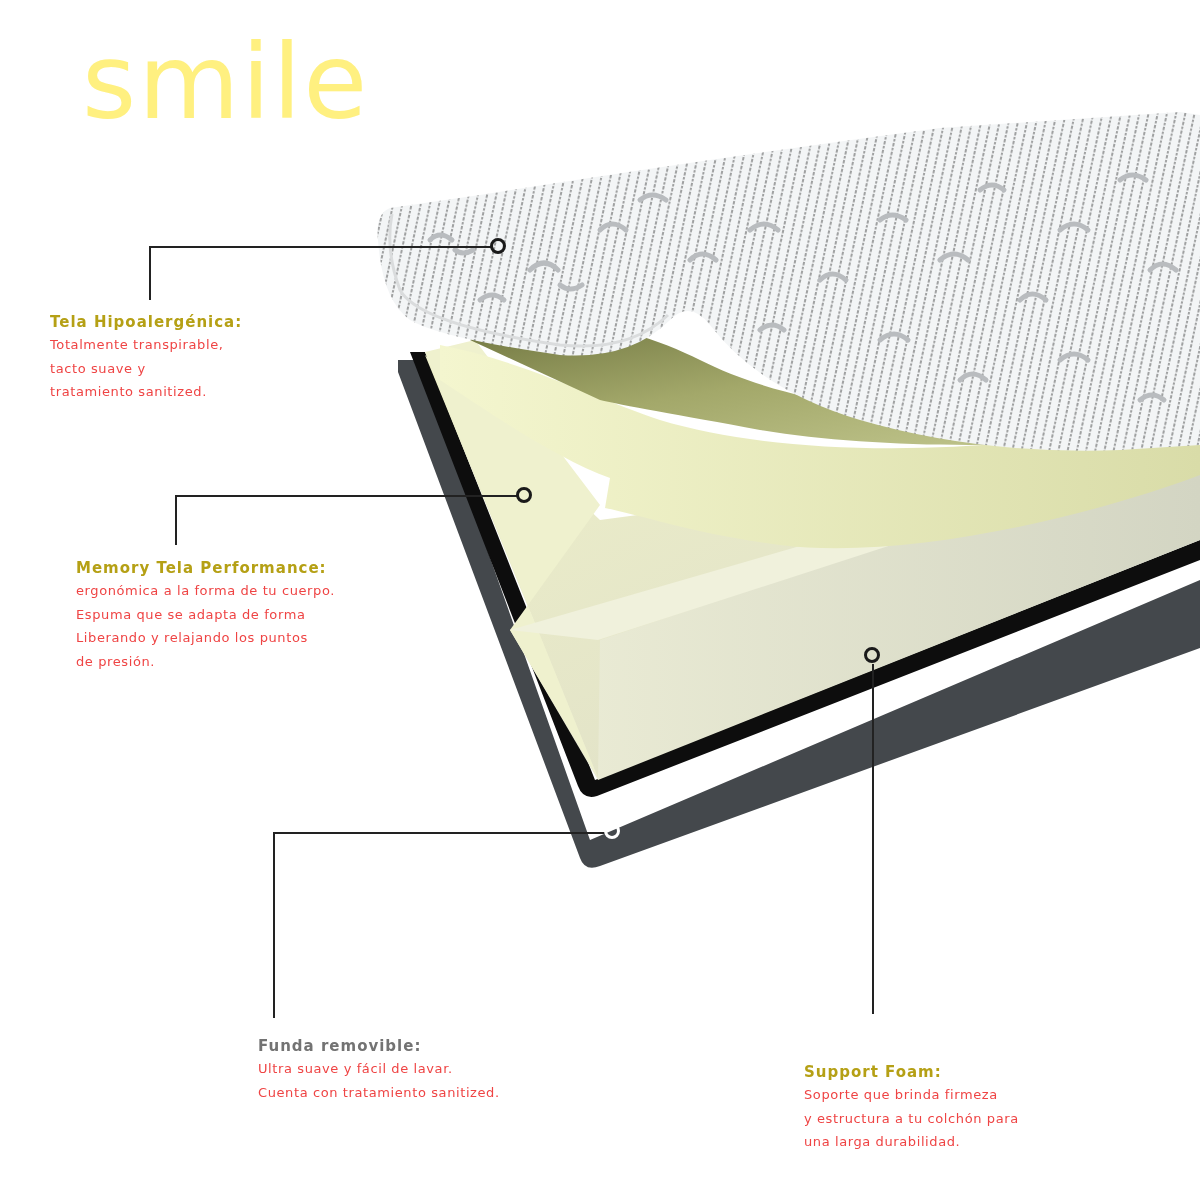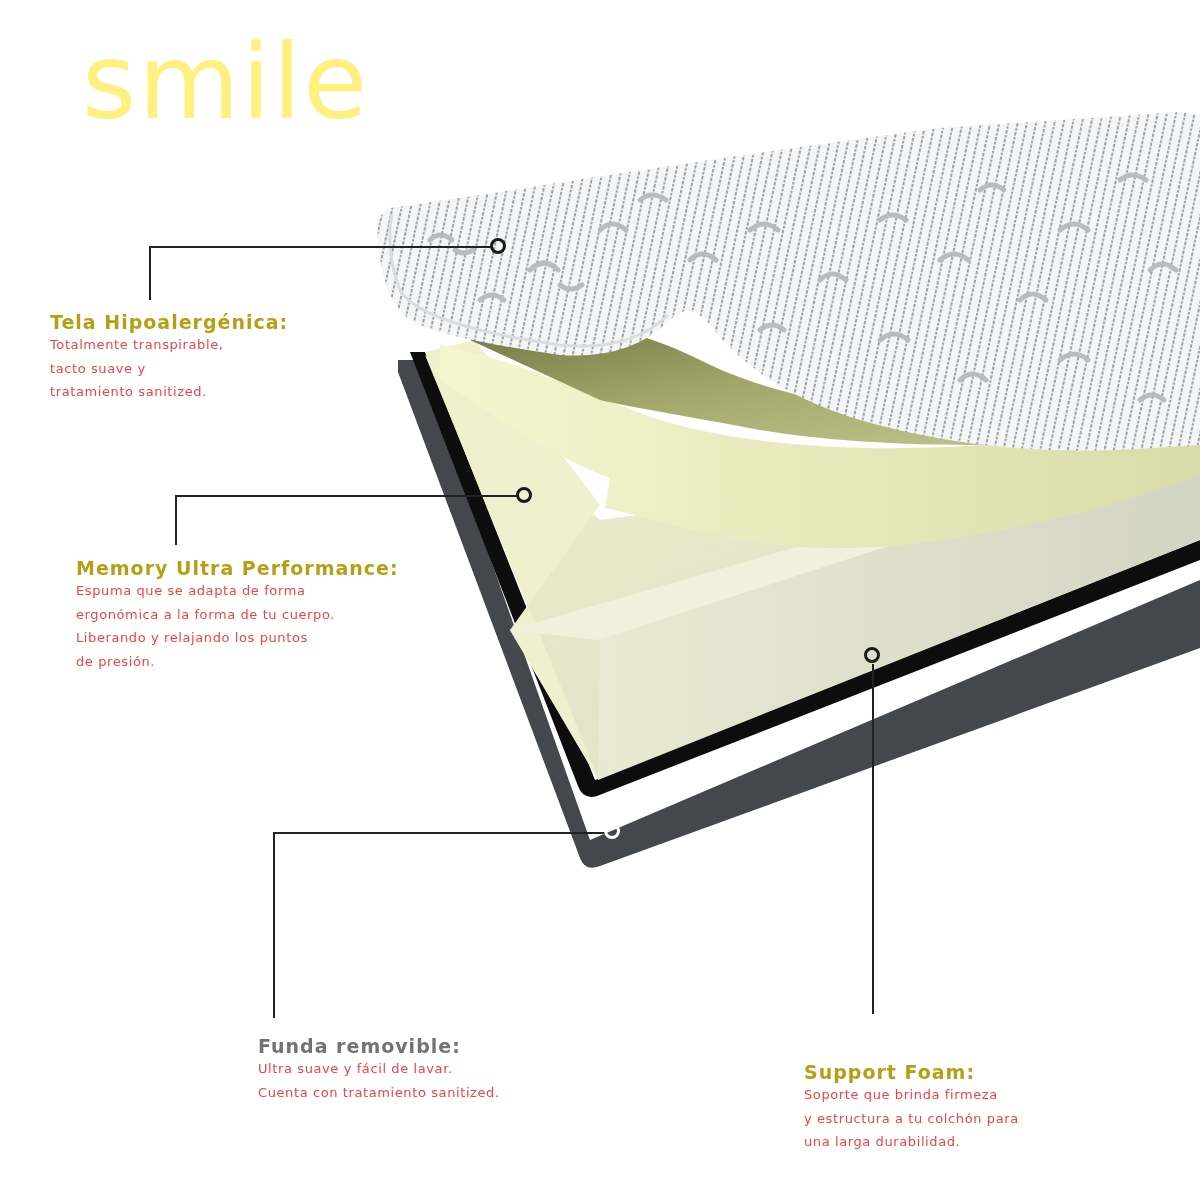--- a/index.html
+++ b/index.html
@@ -5,21 +5,21 @@
   html, body { margin: 0; padding: 0; background: #ffffff; }
   body { width: 1200px; height: 1200px; position: relative; overflow: hidden; font-family: "DejaVu Sans", sans-serif; }
   .brand {
     position: absolute; left: 82px; top: 30px;
     font-family: "DejaVu Sans", sans-serif; font-weight: normal;
     font-size: 104px; letter-spacing: 2px; line-height: 1;
   }
   .art { position: absolute; left: 0; top: 0; width: 1200px; height: 1200px; }
   .callout { position: absolute; }
   .callout .title {
-    font-weight: bold; font-size: 19px; letter-spacing: 1px; line-height: 22px;
+    font-weight: bold; font-size: 15px; letter-spacing: 1px; line-height: 22px;
   }
   .callout .line {
     font-size: 13px; color: #ef4444; line-height: 23.5px; letter-spacing: 0.6px; white-space: nowrap;
   }
   .hline, .vline { position: absolute; background: #222222; }
   .dot {
     position: absolute; width: 16px; height: 16px; border-radius: 50%;
     border: 3px solid #1a1a1a; background: transparent; box-sizing: border-box;
   }
   .dot.light { border-color: #ffffff; }
@@ -117,23 +117,23 @@
 </div>
 
 <div class="callout" style="left:50px; top:311px;">
   <div class="title" style="color:#b5a015;">Tela Hipoalergénica:</div>
   <div class="line">Totalmente transpirable,</div>
   <div class="line">tacto suave y</div>
   <div class="line">tratamiento sanitized.</div>
 </div>
 
 <div class="callout" style="left:76px; top:557px;">
-  <div class="title" style="color:#b5a015;">Memory Ultra Performance:</div>
+  <div class="title" style="color:#b5a015;">Memory Tela Performance:</div>
+  <div class="line">ergonómica a la forma de tu cuerpo.</div>
   <div class="line">Espuma que se adapta de forma</div>
-  <div class="line">ergonómica a la forma de tu cuerpo.</div>
   <div class="line">Liberando y relajando los puntos</div>
   <div class="line">de presión.</div>
 </div>
 
 <div class="callout" style="left:258px; top:1035px;">
   <div class="title" style="color:#737373;">Funda removible:</div>
   <div class="line">Ultra suave y fácil de lavar.</div>
   <div class="line">Cuenta con tratamiento sanitized.</div>
 </div>
 

